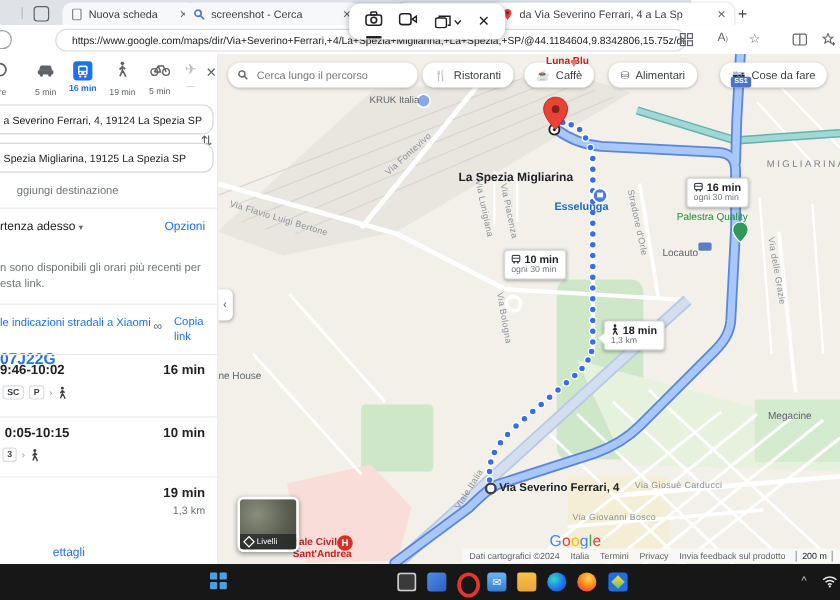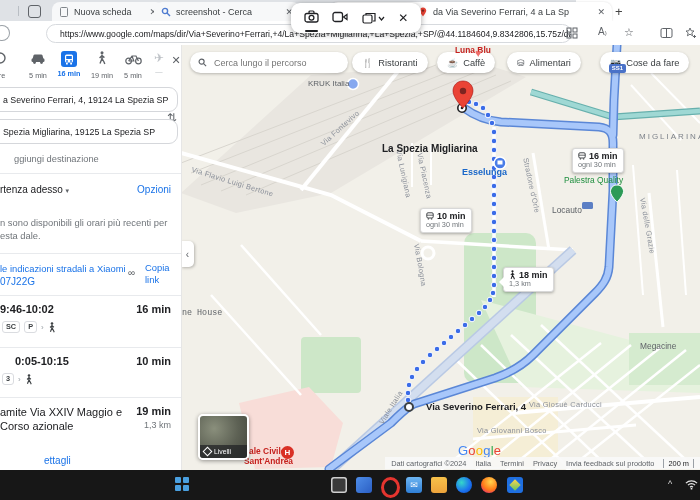--- a/index.html
+++ b/index.html
@@ -241,26 +241,26 @@
 
     <div class="abs divider" style="top:128px;"></div>
 
     <div class="abs" style="left:0;top:139px;font-size:10px;color:#202124;">
       <span>rtenza adesso</span>
       <span style="font-size:7px;color:#5f6368;">▾</span>
     </div>
     <div class="abs blue" style="right:10px;top:139px;font-size:10px;">Opzioni</div>
 
     <div class="abs gray" style="left:0;top:172px;font-size:9.4px;">n sono disponibili gli orari più recenti per</div>
-    <div class="abs gray" style="left:0;top:185px;font-size:9.4px;">esta dale.</div>
+    <div class="abs gray" style="left:0;top:185px;font-size:9.4px;">esta link.</div>
 
     <div class="abs divider" style="top:208px;"></div>
 
     <div class="abs blue" style="left:0;top:218px;font-size:9.4px;">le indicazioni stradali a Xiaomi</div>
-    <div class="abs blue" style="left:0;top:231px;font-size:10px;">07J22G</div>
+    <div class="abs blue" style="left:0;top:246px;font-size:13px;font-weight:bold;">07J22G</div>
     <div class="abs" style="left:128px;top:222px;font-size:10px;color:#5f6368;">∞</div>
     <div class="abs blue" style="left:145px;top:217px;width:30px;font-size:9.4px;line-height:12px;">Copia link</div>
 
     <div class="abs divider" style="top:250px;"></div>
 
     <div class="abs" style="left:0;top:256px;width:181px;height:44px;">
       <div class="rtime abs" style="left:0;top:2px;">9:46-10:02</div>
       <div class="rdur abs" style="right:10px;top:2px;">16 min</div>
       <div class="abs" style="left:2px;top:20px;display:flex;align-items:center;gap:4px;">
         <span class="rbadge">SC</span>
@@ -268,35 +268,34 @@
         <span style="font-size:8px;color:#9aa0a6;">›</span>
         <svg width="8" height="11" viewBox="0 0 10 14">
             <circle cx="5" cy="1.8" r="1.6" fill="#3c4043"></circle>
             <path d="M5 3.6 L5 7.5 M5 7.5 L3 12.5 M5 7.5 L7 11 L7.8 13 M5 4.6 L2.6 7 M5 4.6 L7.4 6.6" stroke="#3c4043" stroke-width="1.5" fill="none"></path>
           </svg>
       </div>
     </div>
     <div class="abs divider" style="top:302px;"></div>
 
     <div class="abs" style="left:0;top:308px;width:181px;height:44px;">
-      <div class="rtime abs" style="left:15px;top:2px;">0:05-10:15</div>
+      <div class="rtime abs" style="left:4px;top:2px;">0:05-10:15</div>
       <div class="rdur abs" style="right:10px;top:2px;">10 min</div>
       <div class="abs" style="left:2px;top:20px;display:flex;align-items:center;gap:4px;">
         <span class="rbadge">3</span>
         <span style="font-size:8px;color:#9aa0a6;">›</span>
         <svg width="8" height="11" viewBox="0 0 10 14">
             <circle cx="5" cy="1.8" r="1.6" fill="#3c4043"></circle>
             <path d="M5 3.6 L5 7.5 M5 7.5 L3 12.5 M5 7.5 L7 11 L7.8 13 M5 4.6 L2.6 7 M5 4.6 L7.4 6.6" stroke="#3c4043" stroke-width="1.5" fill="none"></path>
           </svg>
       </div>
     </div>
     <div class="abs divider" style="top:352px;"></div>
 
     <div class="abs" style="left:0;top:358px;width:181px;height:60px;">
-      <div class="abs" style="left:0;top:2px;width:126px;font-size:11px;color:#202124;line-height:14px;">amite Via XXIV Maggio e Corso azionale</div>
       <div class="rdur abs" style="right:10px;top:2px;">19 min</div>
       <div class="abs gray" style="right:10px;top:17px;font-size:9px;text-align:right;">1,3 km</div>
       <div class="abs blue" style="left:0;top:52px;font-size:10px;margin-left:44px;">ettagli</div>
     </div>
   </div>
 
   <div class="abs map">
 
     <svg width="519" height="425" viewBox="0 0 519 425" style="position:absolute;left:0;top:0;">
       <rect width="519" height="425" fill="#f2f0e9"></rect>
@@ -452,24 +451,24 @@
     <div class="abs maplabel street" style="left:138px;top:96px;transform:rotate(-42deg);">Via Fontevivo</div>
     <div class="abs maplabel street" style="left:12px;top:120px;transform:rotate(17deg);">Via Flavio Luigi Bertone</div>
     <div class="abs maplabel street" style="left:222px;top:104px;transform:rotate(78deg);">Via Lunigiana</div>
     <div class="abs maplabel street" style="left:243px;top:107px;transform:rotate(78deg);">Via Piacenza</div>
     <div class="abs maplabel street" style="left:240px;top:198px;transform:rotate(80deg);">Via Bologna</div>
     <div class="abs maplabel street" style="left:349px;top:112px;transform:rotate(78deg);">Stradone d'Orle</div>
     <div class="abs maplabel street" style="left:466px;top:152px;transform:rotate(80deg);">Via delle Grazie</div>
     <div class="abs maplabel street" style="left:348px;top:355px;">Via Giosuè Carducci</div>
     <div class="abs maplabel street" style="left:296px;top:381px;">Via Giovanni Bosco</div>
     <div class="abs maplabel street" style="left:196px;top:376px;transform:rotate(-58deg);">Viale Italia</div>
-    <div class="abs maplabel" style="left:245px;top:356px;font-size:9.5px;font-weight:bold;color:#202124;">Via Severino Ferrari, 4</div>
+    <div class="abs maplabel" style="left:235px;top:356px;font-size:9.5px;font-weight:bold;color:#202124;">Via Severino Ferrari, 4</div>
     <div class="abs" style="left:63px;top:401px;width:46px;font-size:8.4px;font-weight:bold;color:#c5221f;line-height:10px;">dale Civile Sant'Andrea</div>
     <div class="abs" style="left:100px;top:401px;width:13px;height:13px;background:#d93025;border-radius:50%;color:#fff;font-size:8px;font-weight:bold;display:flex;align-items:center;justify-content:center;">H</div>
-    <div class="abs maplabel poi" style="left:1px;top:263px;font-family:Liberation Mono, monospace;">ne House</div>
+    <div class="abs maplabel poi" style="left:1px;top:263px;">ne House</div>
 
     <div class="abs shield" style="left:428px;top:19px;width:17px;height:9px;">SS1</div>
 
     <div class="abs badge" style="left:391px;top:103px;">
       <div class="l1">
           <svg width="8" height="8" viewBox="0 0 10 10">
             <rect x="1" y="1" width="8" height="6.5" rx="1.5" fill="none" stroke="#3c4043" stroke-width="1.2"></rect>
             <line x1="1" y1="4" x2="9" y2="4" stroke="#3c4043"></line>
             <circle cx="3" cy="8.6" r="0.9" fill="#3c4043"></circle>
             <circle cx="7" cy="8.6" r="0.9" fill="#3c4043"></circle>

